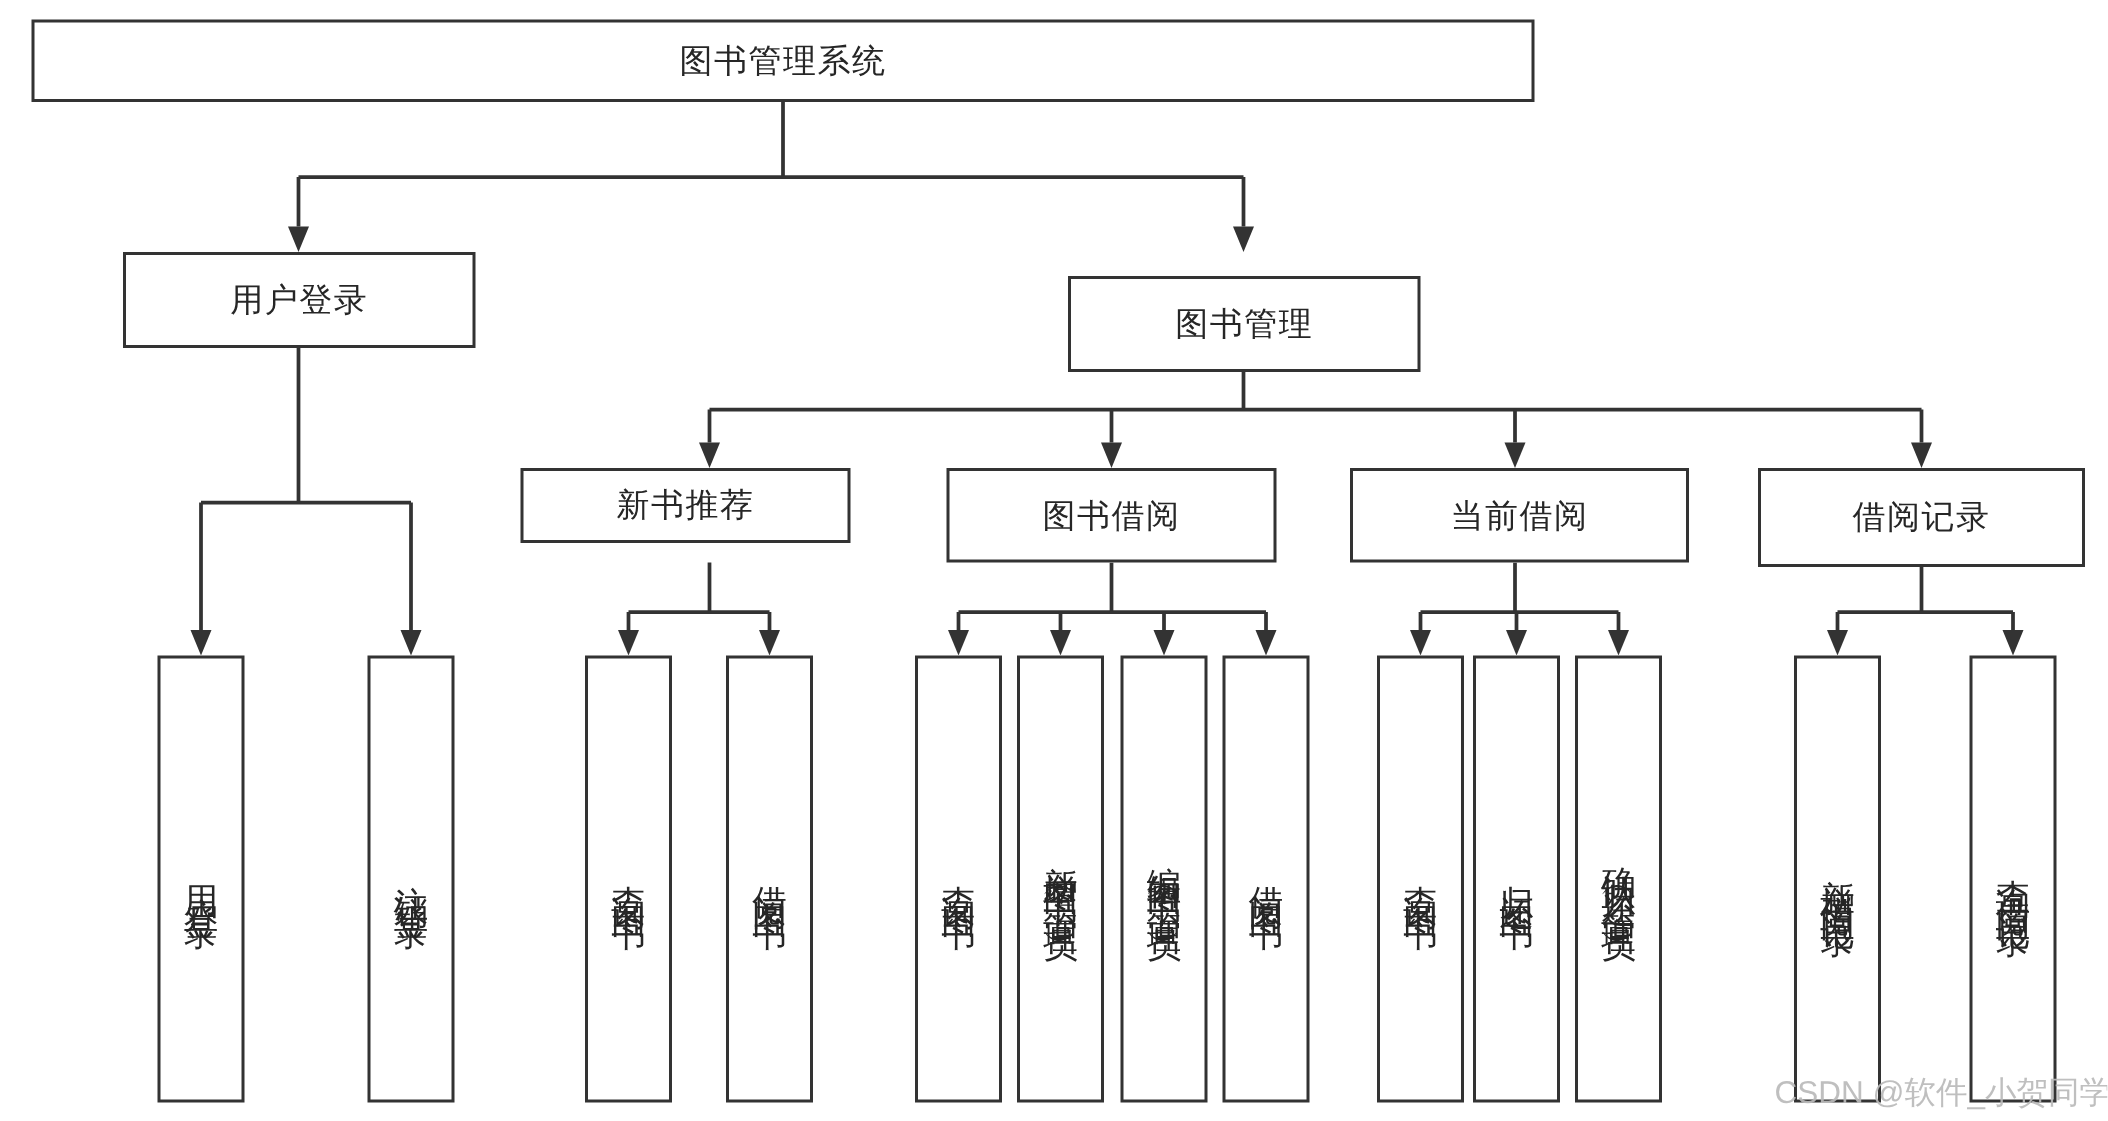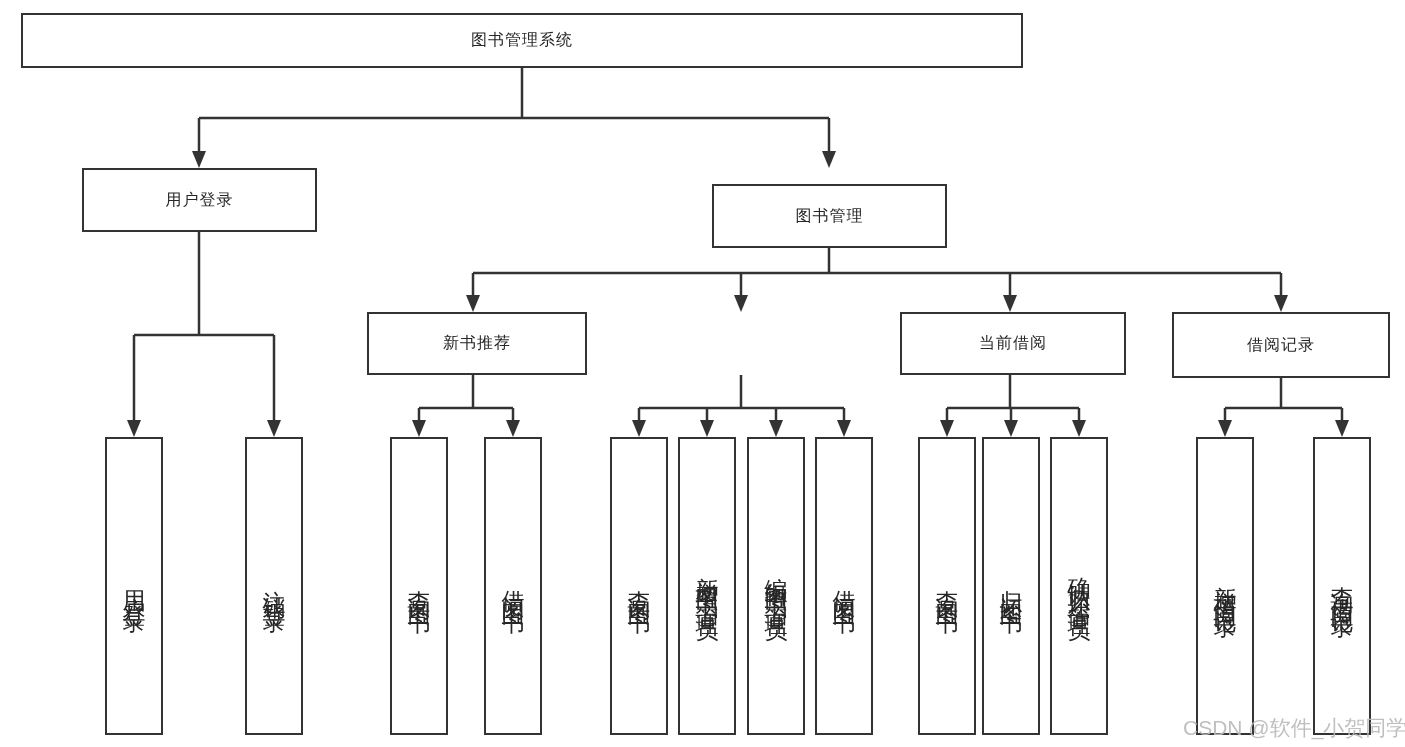--- a/index.html
+++ b/index.html
@@ -16,21 +16,21 @@
     position: absolute;
     background: #ffffff;
     border: 2.5px solid #333333;
     box-sizing: border-box;
     display: flex;
     align-items: center;
     justify-content: center;
     z-index: 2;
   }
   .box.h span {
-    font-size: 16px;
+    font-size: 22px;
     letter-spacing: 1px;
     white-space: nowrap;
     font-family: Liberation Serif, serif;
   }
   .box.v span {
     writing-mode: vertical-lr;
     text-orientation: mixed;
     font-size: 23px;
     letter-spacing: 7px;
     line-height: 1;
@@ -128,22 +128,25 @@
     <span>图书管理系统</span>
   </div>
 
   <div class="box h" style="left:82px;top:168px;width:235px;height:64px">
     <span>用户登录</span>
   </div>
   <div class="box h" style="left:712px;top:184px;width:235px;height:64px">
     <span>图书管理</span>
   </div>
 
-  <div class="box h" style="left:367px;top:312px;width:220px;height:63px">
+  <div class="box h" style="left:347px;top:312px;width:220px;height:50px">
     <span>新书推荐</span>
+  </div>
+  <div class="box h" style="left:631px;top:312px;width:220px;height:63px">
+    <span>图书借阅</span>
   </div>
   <div class="box h" style="left:900px;top:312px;width:226px;height:63px">
     <span>当前借阅</span>
   </div>
   <div class="box h" style="left:1172px;top:312px;width:218px;height:66px">
     <span>借阅记录</span>
   </div>
 
   <div class="box v" style="left:105px;top:437px;width:58px;height:298px">
     <span>用户登录</span>

